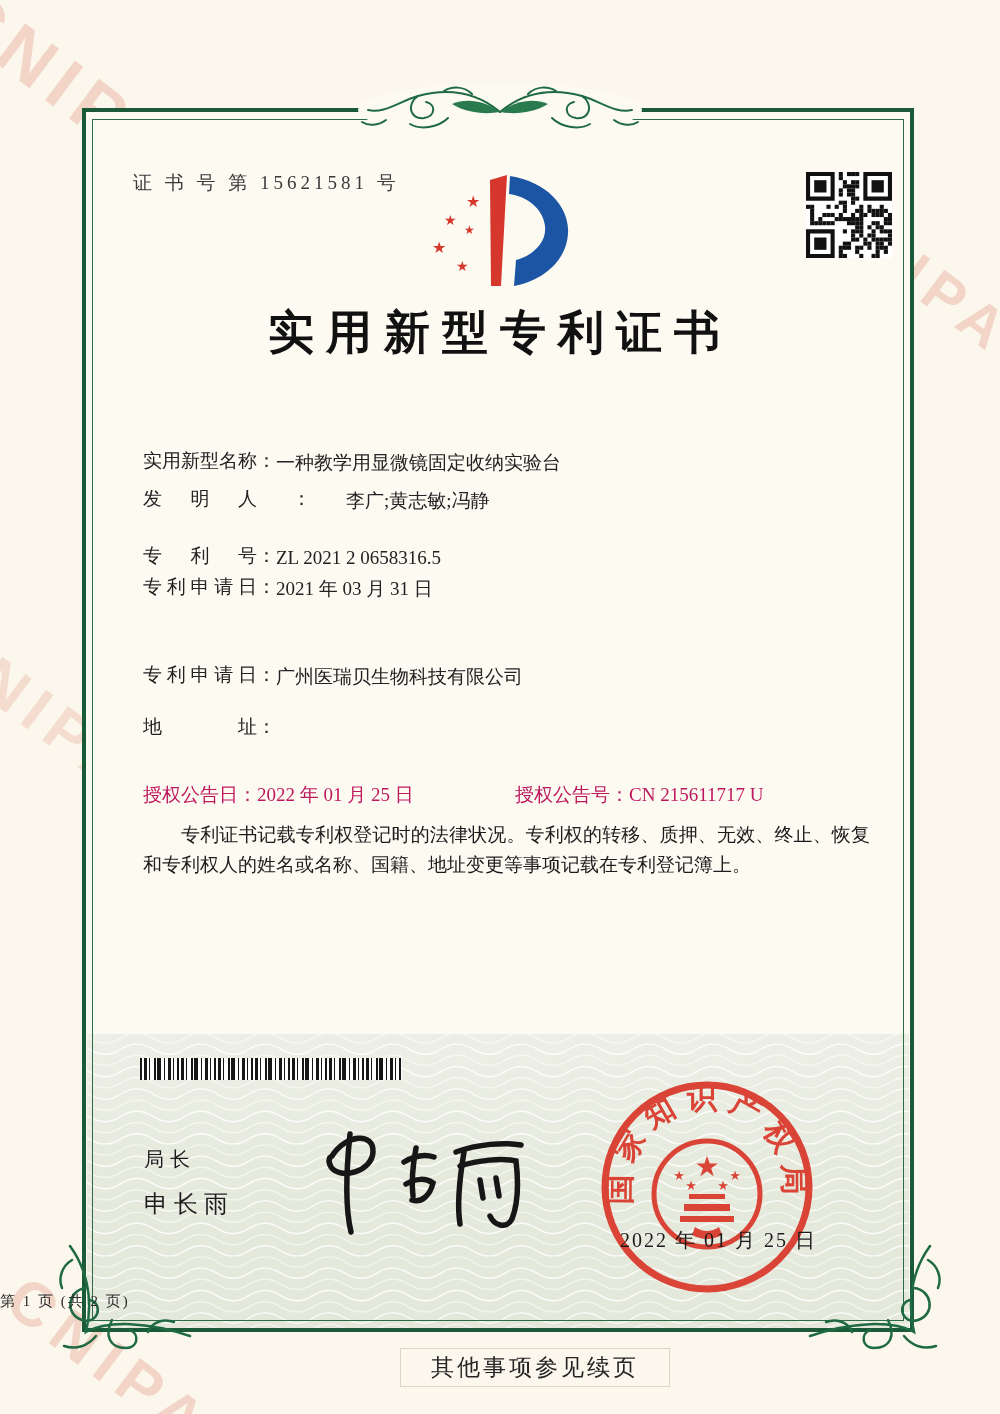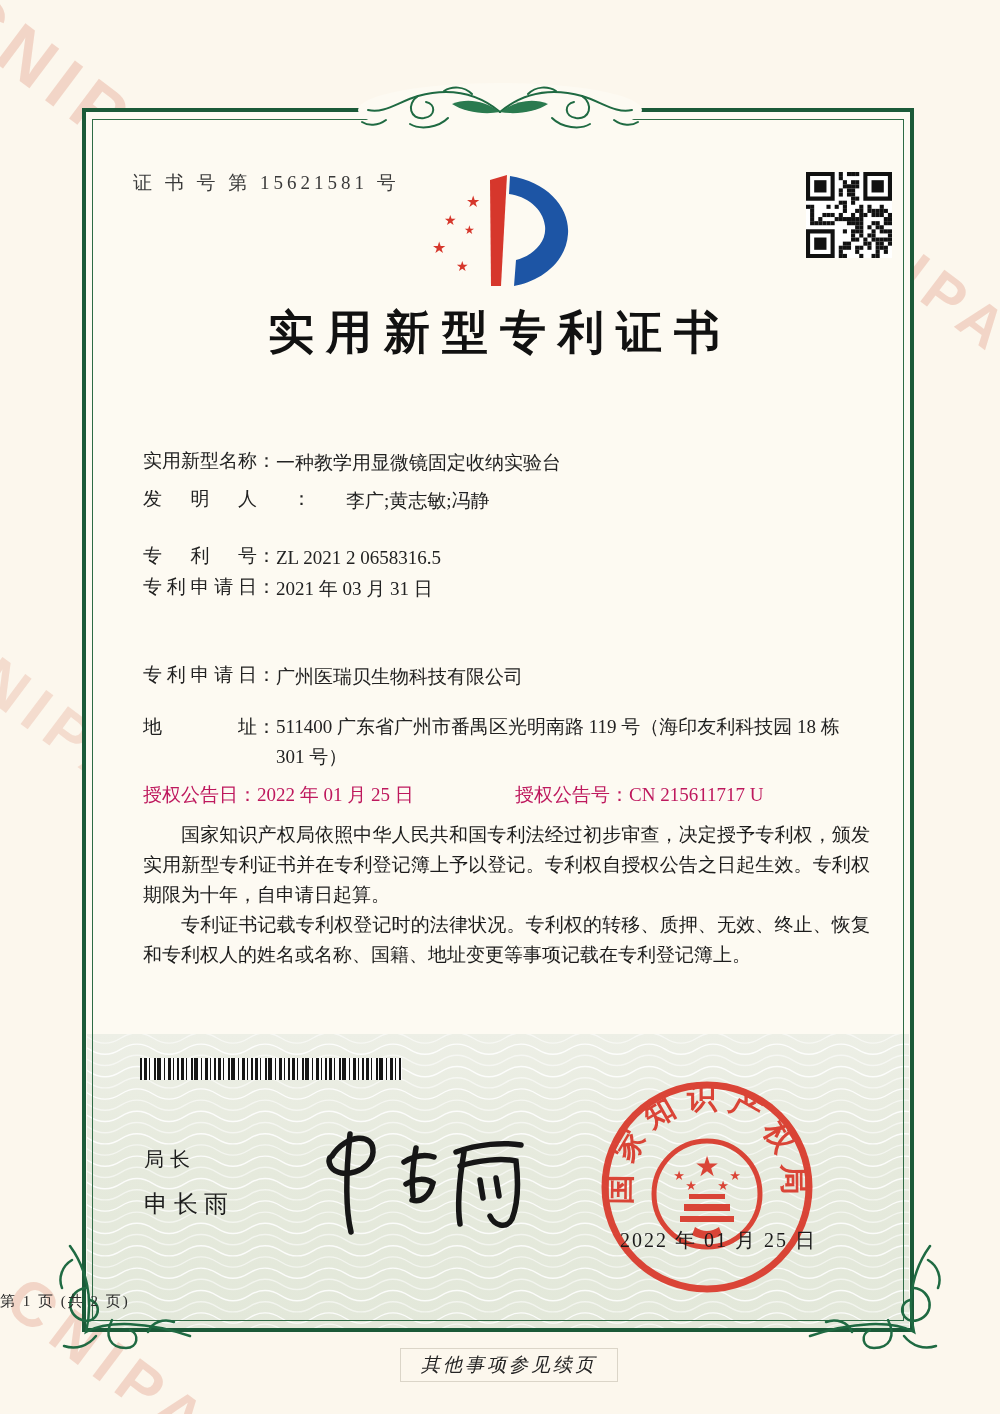--- a/index.html
+++ b/index.html
@@ -96,22 +96,22 @@
     position:absolute;left:620px;top:1227px;width:190px;
     font-size:20px;color:#1a1a1a;letter-spacing:2px;white-space:nowrap;
   }
   
   .page-info{
     position:absolute;left:0;top:1292px;width:960px;text-align:left;
     font-size:15px;color:#2b2b2b;letter-spacing:2px;
   }
   .continuation{
     position:absolute;left:400px;top:1348px;
-    font-size:19px;color:#242424;letter-spacing:3px;
-    padding:3px 20px;border:1px solid rgba(120,110,90,0.25);font-style:italic;
+    font-size:23px;color:#242424;letter-spacing:3px;
+    padding:3px 30px;border:1px solid rgba(120,110,90,0.25);
   }
   .ornament{position:absolute;pointer-events:none;}
 </style>
 </head>
 <body>
 
 <div class="page">
 
   <div class="wm pink" style="left:-18px;top:-30px;font-size:72px;">CNIPA</div>
   <div class="wm pink" style="left:846px;top:178px;font-size:58px;">CNIPA</div>
@@ -376,32 +376,30 @@
       <span class="f-value">2021 年 03 月 31 日</span>
   </div>
   <div class="frow" style="top:662px;">
     <span class="f-label">专利申请日</span>
       <span class="f-colon">：</span>
       <span class="f-value">广州医瑞贝生物科技有限公司</span>
   </div>
   <div class="frow" style="top:712px;">
     <span class="f-label" style="line-height:30px;">地址</span>
       <span class="f-colon" style="line-height:30px;">：</span>
-      <span class="f-value" style="max-width:600px;">511400 广东省广州市番禺区光明南路 119 号（海印友利科技园 18 栋 301 号）</span>
   </div>
 
   <div class="grant-row">
     <span>授权公告日</span><span>：</span><span>2022 年 01 月 25 日</span>
     <span class="grant-right">
       <span>授权公告号</span><span>：</span><span>CN 215611717 U</span>
     </span>
   </div>
 
   <div class="bodytext">
-    <p>国家知识产权局依照中华人民共和国专利法经过初步审查，决定授予专利权，颁发实用新型专利证书并在专利登记簿上予以登记。专利权自授权公告之日起生效。专利权期限为十年，自申请日起算。</p>
     <p>专利证书记载专利权登记时的法律状况。专利权的转移、质押、无效、终止、恢复和专利权人的姓名或名称、国籍、地址变更等事项记载在专利登记簿上。</p>
   </div>
 
   <div class="barcode"></div>
 
   <div class="sig-role">局长</div>
   <div class="sig-name">申长雨</div>
   <svg class="signature" width="245" height="128" viewBox="0 0 245 128">
     <g fill="none" stroke="#161616" stroke-width="5.5" stroke-linecap="round">
       <path d="M62 22 C58 60 57 95 63 120"></path>

